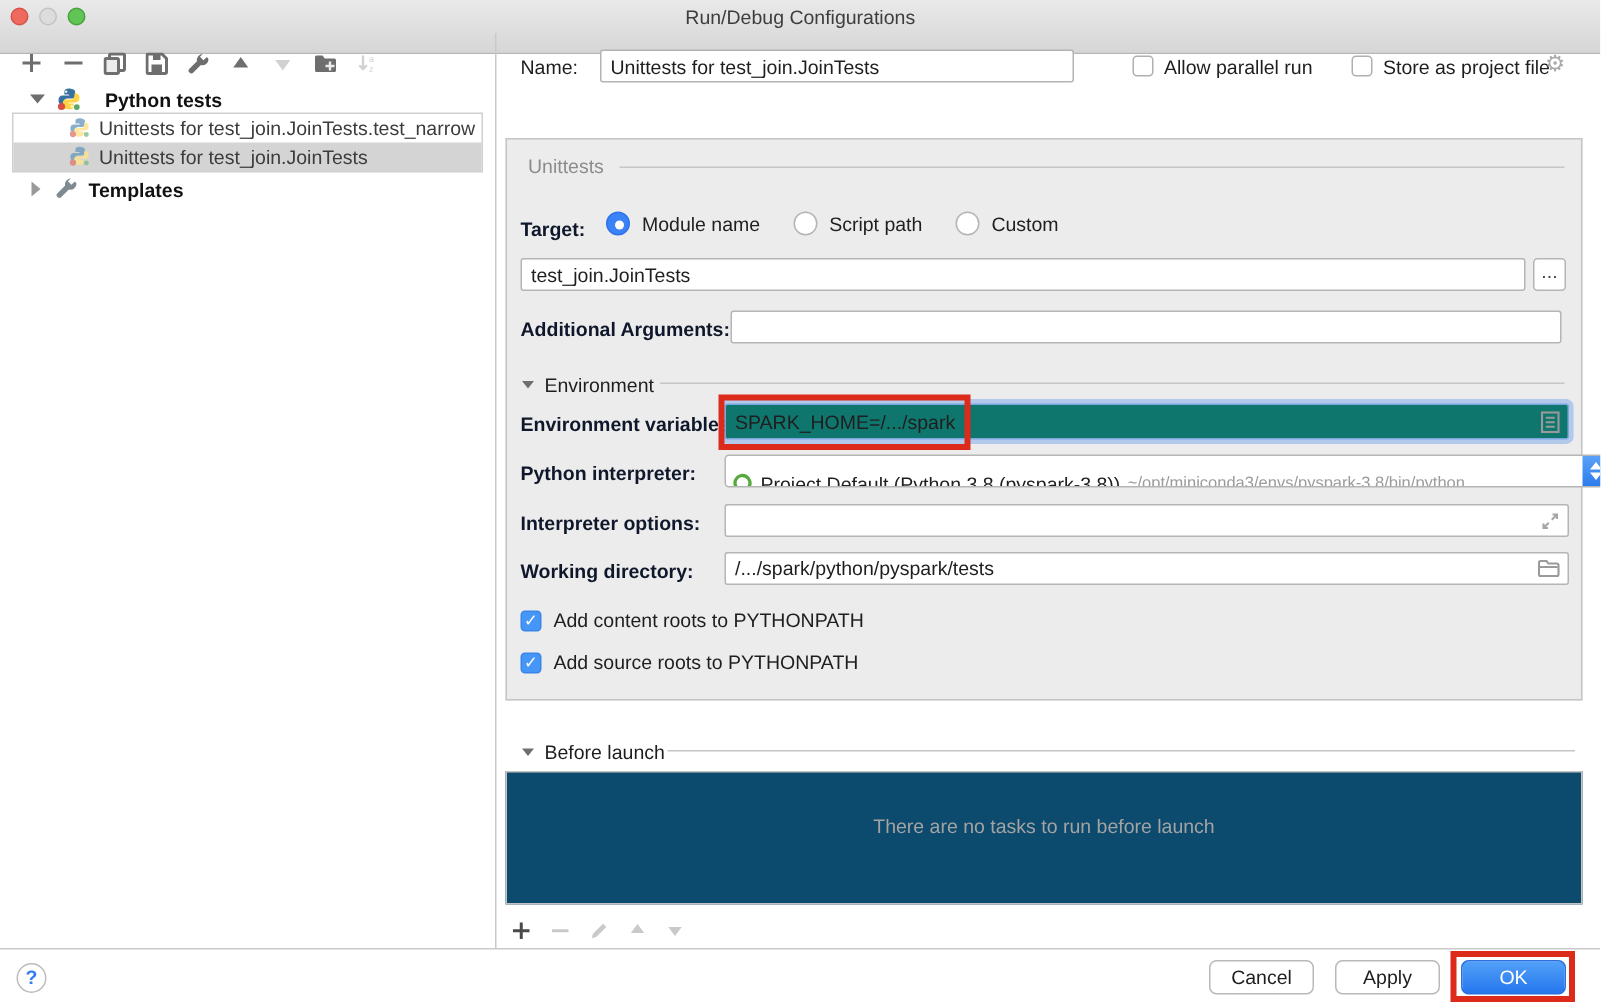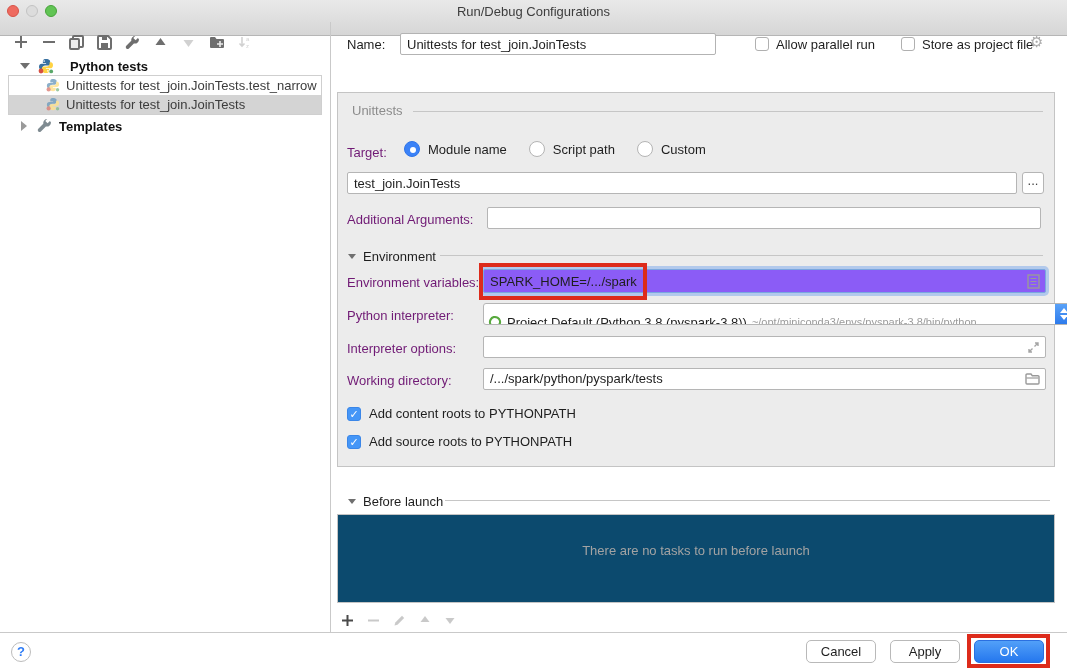--- a/index.html
+++ b/index.html
@@ -43,36 +43,36 @@
   
   .tabs { position:absolute; left:337px; top:66px; display:flex; }
   .tab { padding:4px 10px 7px 10px; color:#222; cursor:default; }
   .tab.active { border-bottom:3px solid #3d76c4; }
   .tab + .tab { margin-left:22px; }
 
   
   .panel { position:absolute; left:337px; top:92px; width:718px; height:375px; background:#ececec; border:1px solid #c4c4c4; }
   .sect-label { color:#8c8c8c; }
   .hline { height:1px; background:#c6c6c6; }
-  .row-label { position:absolute; left:347px; color:#701a75; }
+  .row-label { position:absolute; left:347px; color:#0f172a;font-weight:bold; }
   .field { position:absolute; background:#fff; border:1px solid #b5b5b5; border-radius:2px; height:22px;
     font:13px "Liberation Sans",sans-serif; padding:0 6px; color:#1e1e1e; }
   .unittests-hdr { position:absolute; left:352px; top:103px; }
   .unittests-line { position:absolute; left:413px; top:111px; width:630px; }
   .target-row { position:absolute; left:404px; top:141px; display:flex; align-items:center; gap:8px; }
   .radio { width:16px; height:16px; border-radius:50%; background:#fff; border:1px solid #b4b4b4; }
   .radio.sel { background:#3b82f7; border-color:#2f74e8; position:relative; }
   .radio.sel::after { content:""; position:absolute; left:5px; top:5px; width:6px; height:6px; border-radius:50%; background:#fff; }
   .radio-label { margin-right:14px; }
   .browse-btn { position:absolute; left:1022px; top:172px; width:22px; height:22px; background:#fff; border:1px solid #b5b5b5;
     border-radius:3px; text-align:center; line-height:16px; color:#444; }
   .env-hdr, .bl-hdr { position:absolute; display:flex; align-items:center; gap:7px; }
   .env-hdr { left:348px; top:249px; } 
   .env-line { position:absolute; left:440px; top:255px; width:603px; }
-  .focus-field { position:absolute; left:483px; top:269px; width:563px; height:24px; background:#8b5cf6;
+  .focus-field { position:absolute; left:483px; top:269px; width:563px; height:24px; background:#0f766e;
     border:1px solid #7aa7e0; border-radius:2px; box-shadow:0 0 0 3px rgba(120,165,235,.5);
     display:flex; align-items:center; padding:0 6px; }
   .field-icon-right { position:absolute; right:5px; top:4px; }
   .combo { position:absolute; left:483px; top:303px; width:591px; height:22px; background:#fff; border:1px solid #b5b5b5;
     border-radius:3px; display:flex; align-items:center; padding:16px 20px 0 4px; overflow:hidden; white-space:nowrap; }
   .combo-path { color:#9b9b9b; font-size:11px; margin-left:5px; }
   .combo-spin { position:absolute; right:0px; top:0px; width:18px; height:20px; border-radius:0 3px 3px 0;
     background:linear-gradient(#5aa2f8,#2d7bec); display:flex; flex-direction:column; align-items:center; justify-content:center; gap:2px; }
   .chev-up { width:0; height:0; border-left:4px solid transparent; border-right:4px solid transparent; border-bottom:5px solid #fff; }
   .chev-dn { width:0; height:0; border-left:4px solid transparent; border-right:4px solid transparent; border-top:5px solid #fff; }

